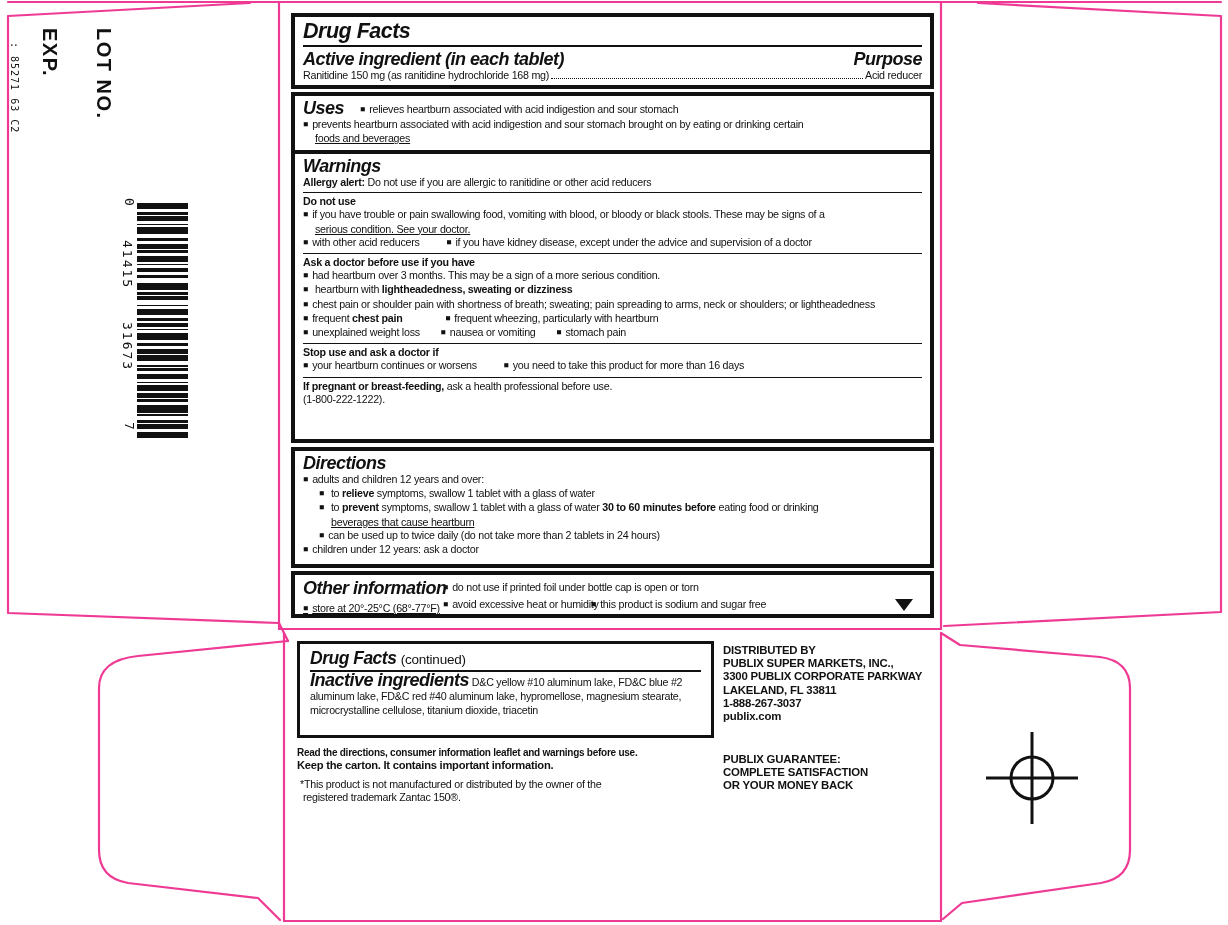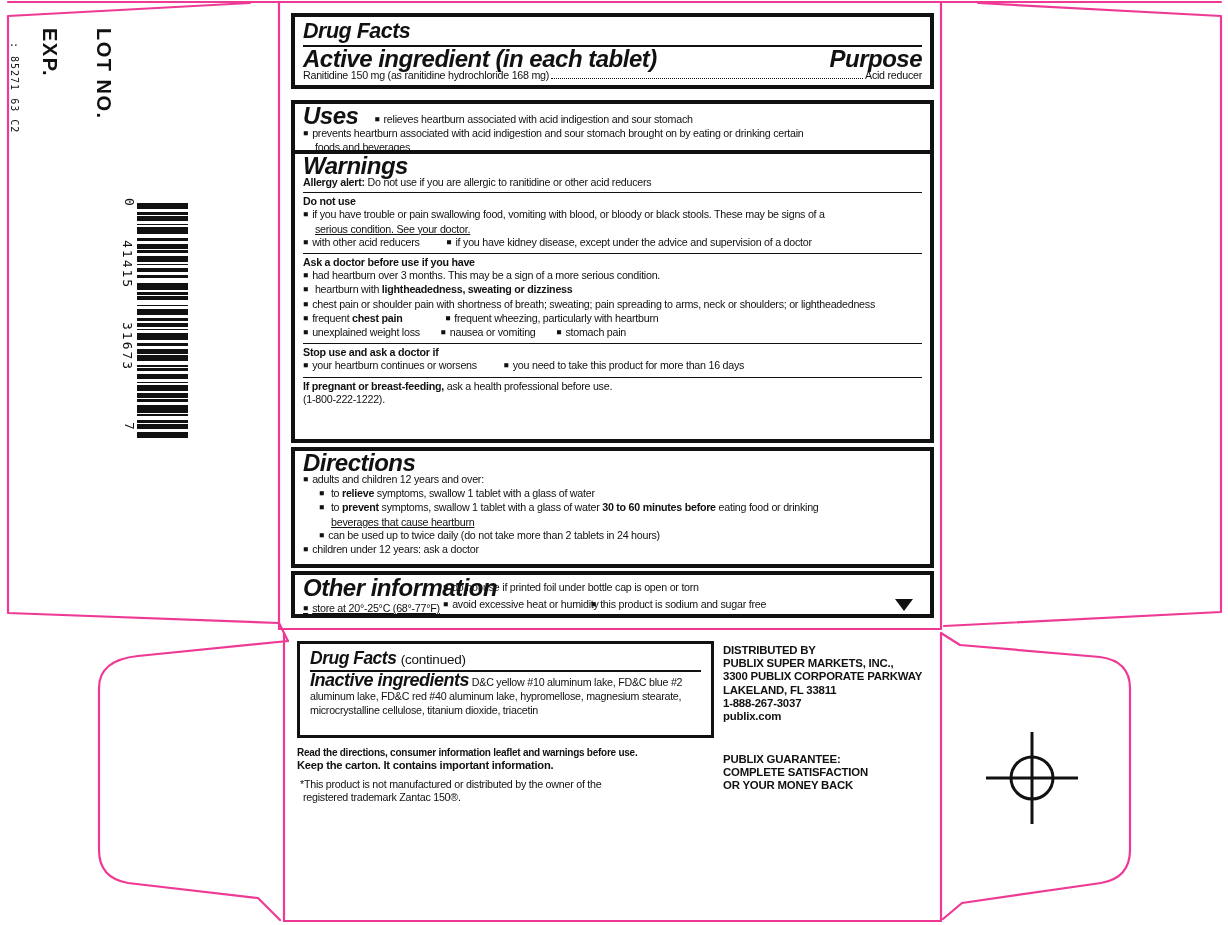--- a/index.html
+++ b/index.html
@@ -10,21 +10,21 @@
   .dieline path{stroke:var(--dieline);stroke-width:2.2;fill:none;stroke-linejoin:round;stroke-linecap:round;}
   .regmark line,.regmark circle{stroke:var(--ink);stroke-width:3;fill:none;}
 
   
   .dfbox{position:absolute;left:291px;width:643px;border:4px solid var(--ink);
          background:#fff;box-sizing:border-box;overflow:hidden;}
   .pad{padding:2px 8px 2px 8px;}
   .t{font-size:10.7px;line-height:13.2px;letter-spacing:-0.25px;}
   .b{font-weight:bold;}
   .df-title{font-size:21.5px;line-height:25px;font-weight:bold;font-style:italic;letter-spacing:-0.5px;}
-  .sec-title{font-size:24px;line-height:20px;font-weight:bold;font-style:italic;letter-spacing:-0.5px;}
+  .sec-title{font-size:18px;line-height:20px;font-weight:bold;font-style:italic;letter-spacing:-0.5px;}
   .rule2{border-top:2.5px solid var(--ink);margin:1px 0 2px 0;}
   .rule1{border-top:1.6px solid var(--ink);margin:3px 0 2px 0;}
   .hdr-row{display:flex;justify-content:space-between;align-items:baseline;}
   .lead-row{display:flex;align-items:baseline;}
   .leader{flex:1;border-bottom:1.8px dotted var(--ink);margin:0 2px 2px 2px;}
   .blt::before{content:"■";font-size:8.5px;margin-right:4px;position:relative;top:-1px;letter-spacing:0;}
   .hang{display:block;padding-left:12px;text-indent:-12px;}
   .ind{padding-left:12px;text-decoration:underline;}
   .sub{margin-left:16px;}
   .g18{margin-left:18px;}
@@ -127,21 +127,21 @@
         <span class="sec-title">Purpose</span>
       </div>
       <div class="lead-row">
         <span class="t">Ranitidine 150 mg (as ranitidine hydrochloride 168 mg)</span>
         <span class="leader"></span>
         <span class="t">Acid reducer</span>
       </div>
     </div>
   </div>
 
-  <div class="dfbox" style="top:100px;height:65px;">
+  <div class="dfbox" style="top:92px;height:65px;">
     <div class="pad">
       <div>
         <span class="sec-title uses-title">Uses</span><span class="t blt">relieves heartburn associated with acid indigestion and sour stomach</span>
       </div>
       <div class="t blt">prevents heartburn associated with acid indigestion and sour stomach brought on by eating or drinking certain</div>
       <div class="t ind">foods and beverages</div>
     </div>
   </div>
 
   <div class="dfbox" style="top:150px;height:293px;">

